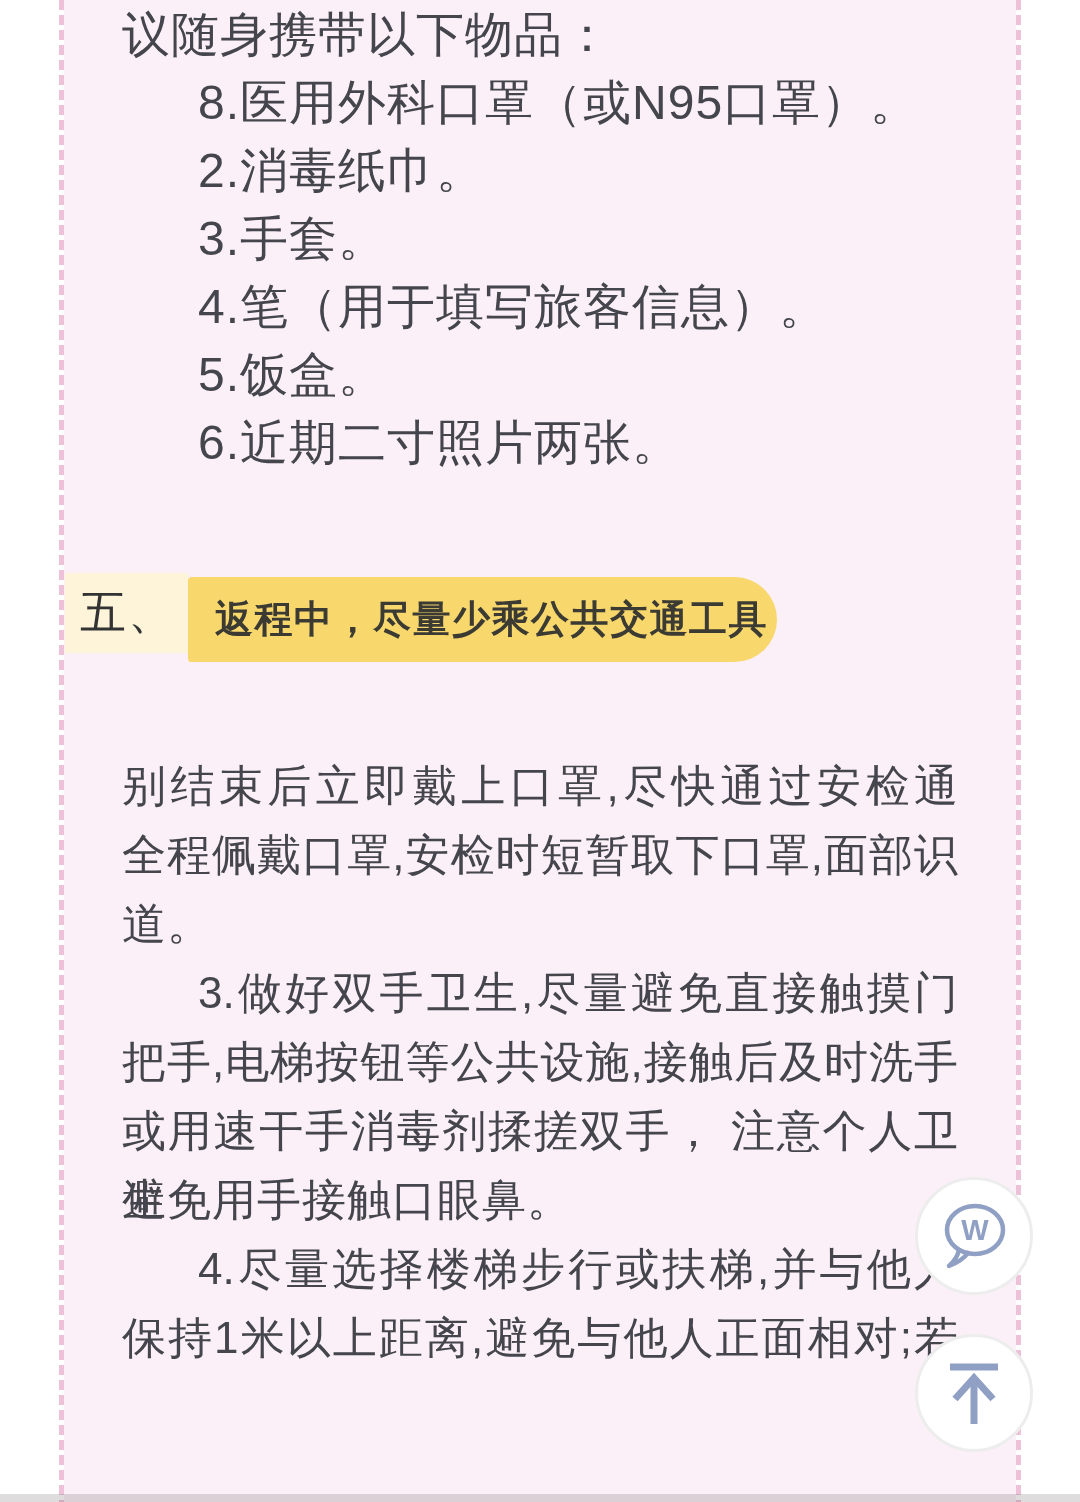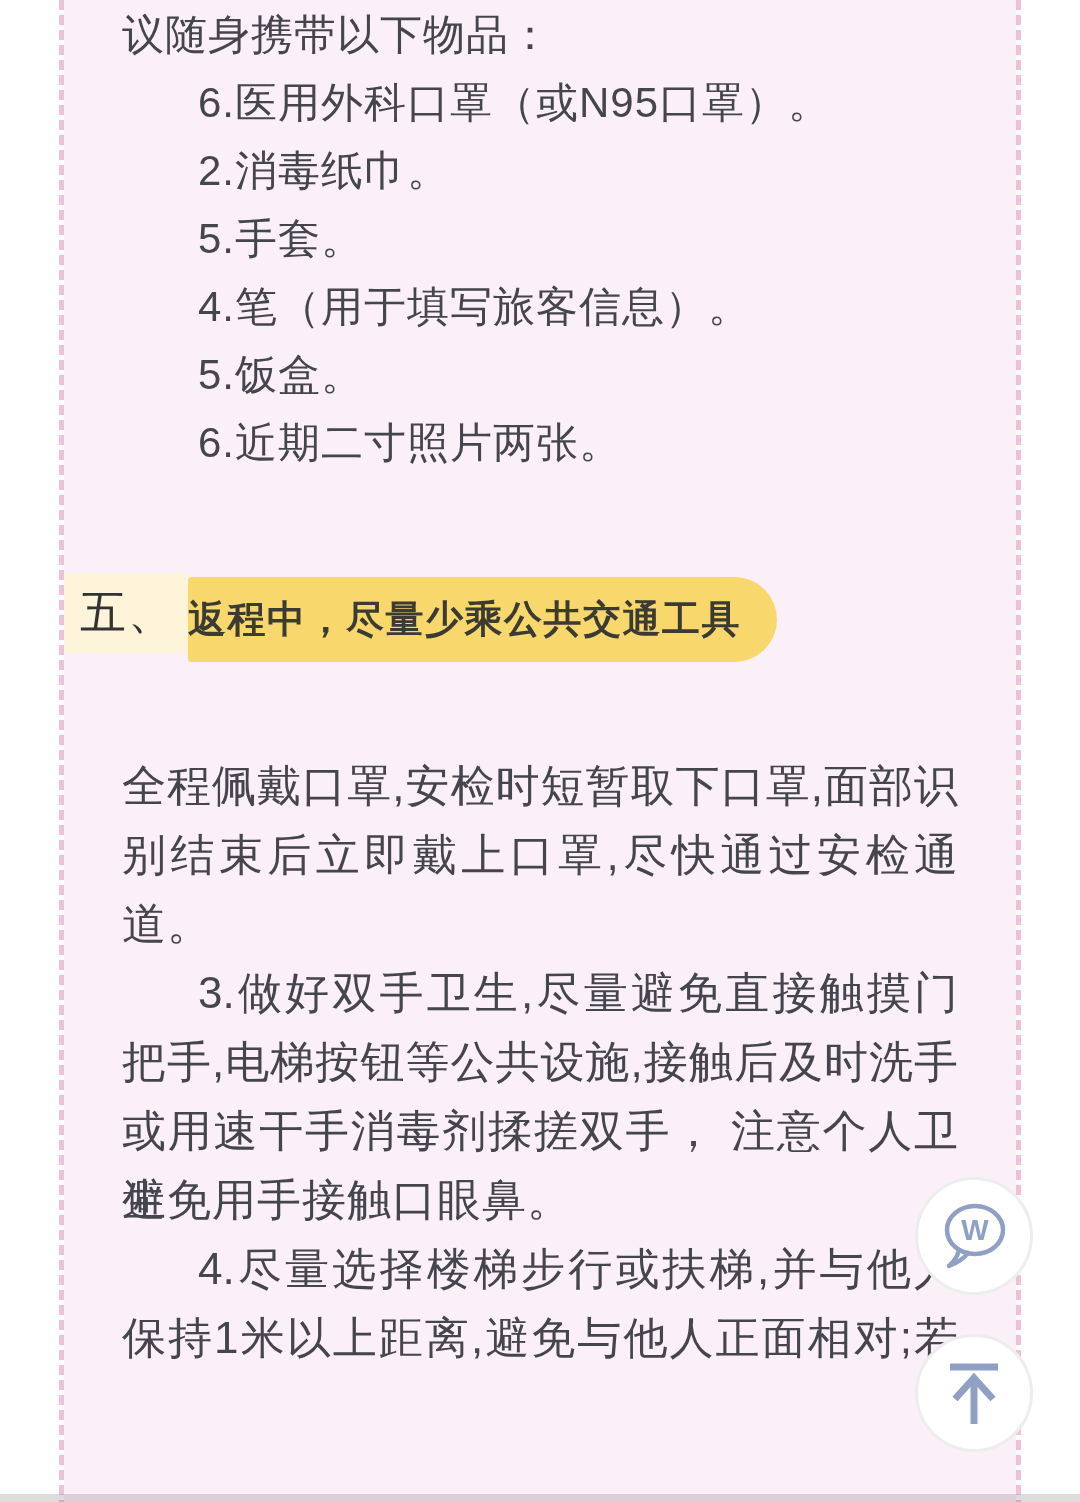--- a/index.html
+++ b/index.html
@@ -25,21 +25,21 @@
     z-index: 2;
   }
   .dash-left  { left: 59px; }
   .dash-right { left: 1016px; }
 
   
   .checklist {
     position: absolute;
     left: 122px; top: 1px;
     width: 836px;
-    font-size: 42px;
+    font-size: 48px;
     line-height: 68px;
     letter-spacing: 1px;
     color: #45454d;
     z-index: 3;
   }
   .cl-line { height: 68px; white-space: nowrap; }
   .indent { text-indent: 76px; }
 
   
   .heading-num {
@@ -57,20 +57,21 @@
   }
   .heading-pill {
     position: absolute;
     left: 188px; top: 577px;
     width: 589px; height: 85px;
     box-sizing: border-box;
     background: #f8d76c;
     border-radius: 4px 44px 44px 4px;
     display: flex;
     align-items: center;
+    padding-left: 27px;
     z-index: 3;
   }
   .heading-title {
     font-size: 38px;
     font-weight: bold;
     color: #3b3b33;
     letter-spacing: 1.5px;
     white-space: nowrap;
   }
 
@@ -123,36 +124,36 @@
 </style>
 </head>
 <body>
 
 <div class="panel"></div>
 <div class="dash dash-left"></div>
 <div class="dash dash-right"></div>
 
 <div class="checklist">
   <div class="cl-line">议随身携带以下物品：</div>
-  <div class="cl-line indent">6.医用外科口罩（或N95口罩）。</div>
+  <div class="cl-line indent">8.医用外科口罩（或N95口罩）。</div>
   <div class="cl-line indent">2.消毒纸巾。</div>
-  <div class="cl-line indent">5.手套。</div>
+  <div class="cl-line indent">3.手套。</div>
   <div class="cl-line indent">4.笔（用于填写旅客信息）。</div>
   <div class="cl-line indent">5.饭盒。</div>
   <div class="cl-line indent">6.近期二寸照片两张。</div>
 </div>
 
 <div class="heading-num">五、</div>
 <div class="heading-pill">
   <span class="heading-title">返程中，尽量少乘公共交通工具</span>
 </div>
 
 <div class="bodytext">
+  <div class="b-line fill">别结束后立即戴上口罩,尽快通过安检通</div>
   <div class="b-line fill">全程佩戴口罩,安检时短暂取下口罩,面部识</div>
-  <div class="b-line fill">别结束后立即戴上口罩,尽快通过安检通</div>
   <div class="b-line">道。</div>
   <div class="b-line indent fill">3.做好双手卫生,尽量避免直接触摸门</div>
   <div class="b-line fill">把手,电梯按钮等公共设施,接触后及时洗手</div>
   <div class="b-line fill">或用速干手消毒剂揉搓双手， 注意个人卫生</div>
   <div class="b-line">避免用手接触口眼鼻。</div>
   <div class="b-line indent fill">4.尽量选择楼梯步行或扶梯,并与他人</div>
   <div class="b-line fill">保持1米以上距离,避免与他人正面相对;若</div>
 </div>
 
 <button class="fab fab-comment">

